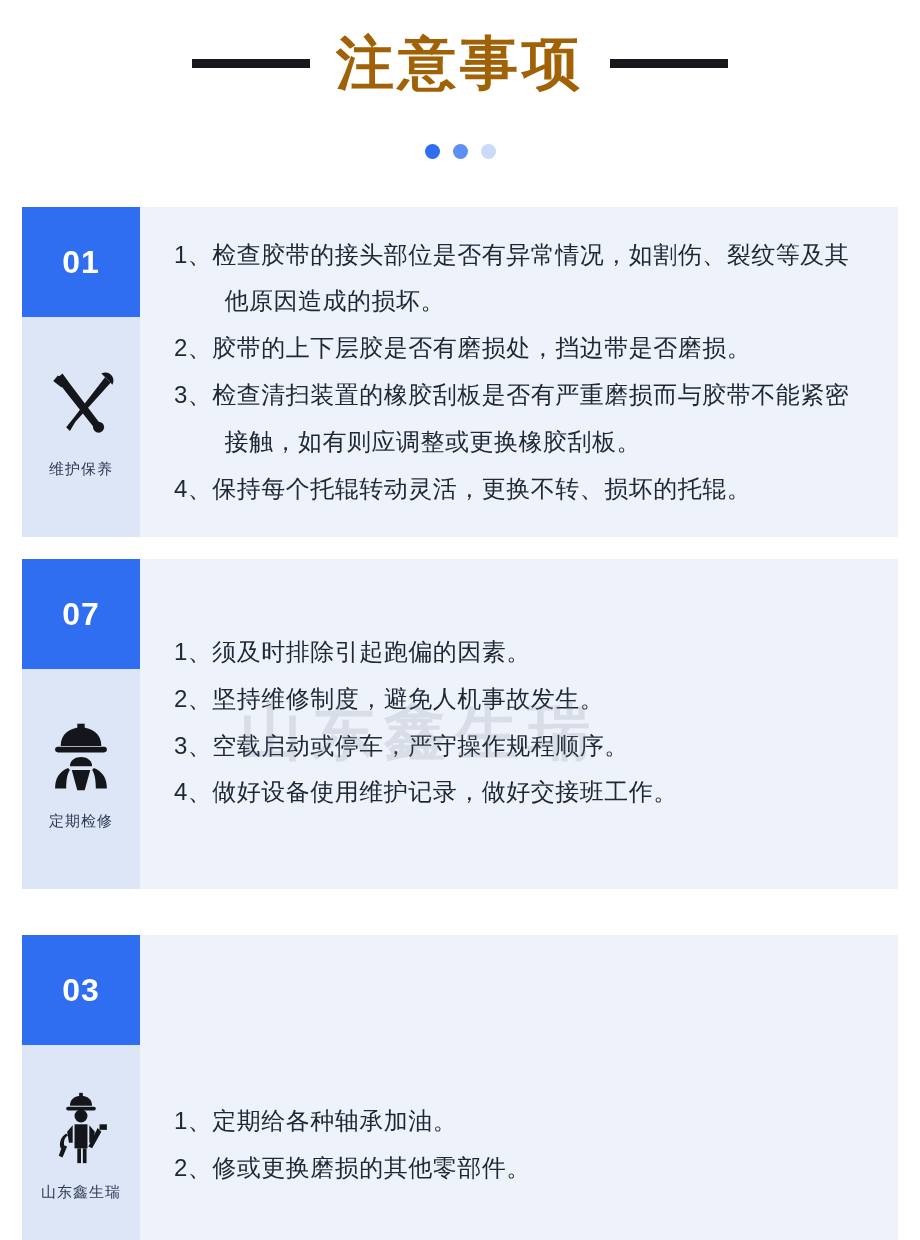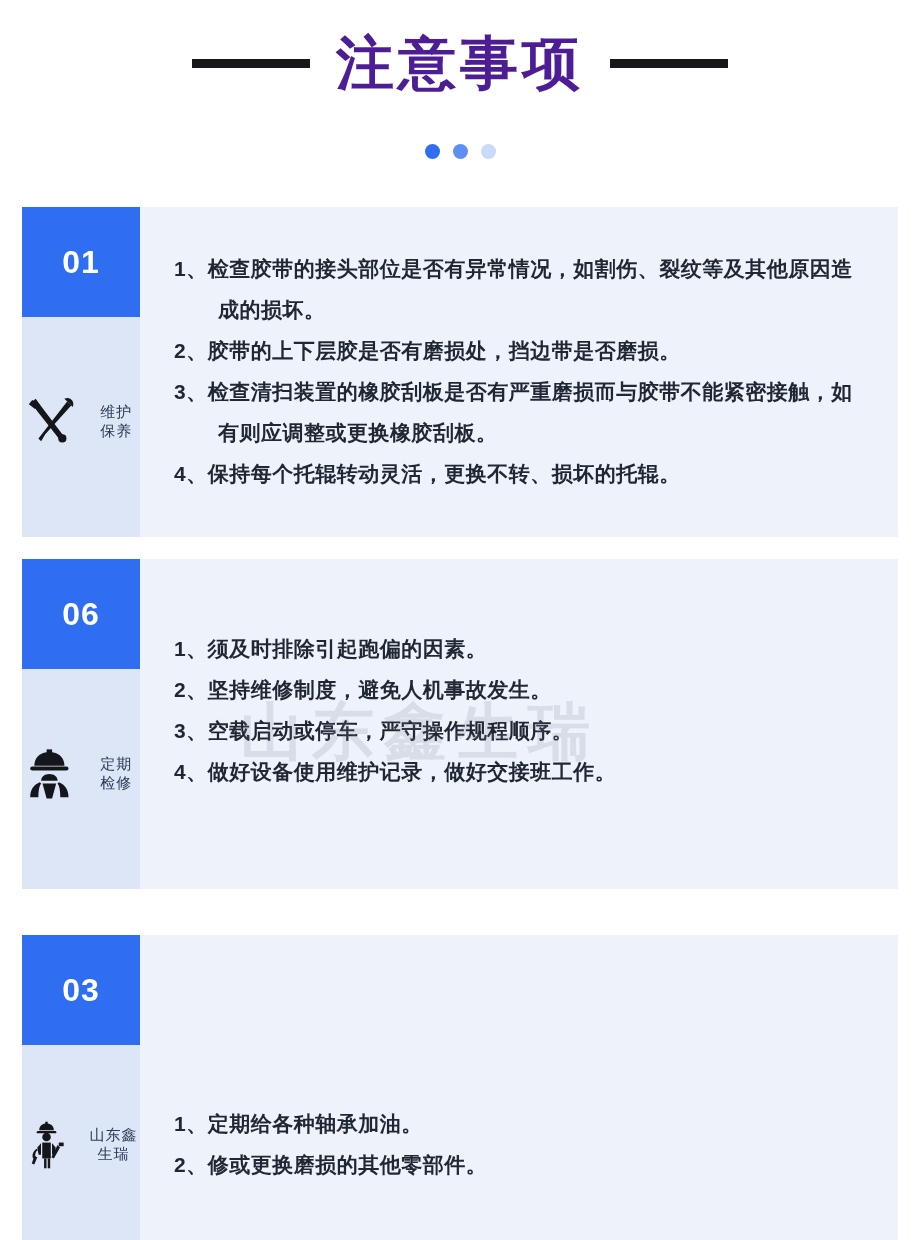--- a/index.html
+++ b/index.html
@@ -27,21 +27,21 @@
   }
   .rule {
     width: 118px;
     height: 9px;
     background: #17181c;
   }
   .title {
     font-size: 58px;
     font-weight: bold;
     letter-spacing: 4px;
-    color: #4c1d95;
+    color: #a16207;
     line-height: 1;
     white-space: nowrap;
   }
 
   .dots {
     display: flex;
     justify-content: center;
     gap: 13px;
     margin-top: 52px;
   }
@@ -64,65 +64,63 @@
     min-height: 330px;
     position: relative;
   }
   .sec-left {
     width: 118px;
     flex: 0 0 118px;
     background: #dde6f7;
     display: flex;
     flex-direction: column;
     align-items: center;
-    text-align: center;
   }
   .num-box {
     width: 118px;
     height: 110px;
     background: #2f6ef0;
     color: #ffffff;
     font-size: 32px;
     font-weight: bold;
     display: flex;
     align-items: center;
     justify-content: center;
     letter-spacing: 1px;
   }
   .icon-wrap {
     flex: 1;
     display: flex;
-    flex-direction: row;
+    flex-direction: column;
     align-items: center;
     justify-content: center;
     gap: 16px;
     padding-bottom: 10px;
   }
   .icon-glyph { width: 74px; height: 78px; display: block; }
   .icon-label {
     font-size: 15px;
     color: #2b3a55;
     letter-spacing: 1px;
   }
 
   .sec-body {
     flex: 1;
     display: flex;
     flex-direction: column;
     justify-content: center;
     padding: 20px 30px 20px 34px;
   }
   .line {
-    font-size: 21px;
+    font-size: 24px;
     color: #1f2733;
     line-height: 1.95;
     letter-spacing: 0.5px;
     text-indent: 0;
     padding-left: 2.1em;
-    font-weight: bold;
   }
   .line .lead { margin-left: -2.1em; }
 
   
   .section.s1 { min-height: 330px; }
   .section.s2 { min-height: 330px; }
   .section.s2 .sec-body { justify-content: flex-start; padding-top: 70px; }
   .section.s3 { min-height: 320px; margin-top: 24px; }
   .section.s3 .sec-body { justify-content: center; padding-top: 120px; border-radius: 7px; }
 
@@ -179,21 +177,21 @@
       <div class="sec-body">
         <div class="line"><span class="lead">1、</span>检查胶带的接头部位是否有异常情况，如割伤、裂纹等及其他原因造成的损坏。</div>
         <div class="line"><span class="lead">2、</span>胶带的上下层胶是否有磨损处，挡边带是否磨损。</div>
         <div class="line"><span class="lead">3、</span>检查清扫装置的橡胶刮板是否有严重磨损而与胶带不能紧密接触，如有则应调整或更换橡胶刮板。</div>
         <div class="line"><span class="lead">4、</span>保持每个托辊转动灵活，更换不转、损坏的托辊。</div>
       </div>
     </div>
 
     <div class="section s2">
       <div class="sec-left">
-        <div class="num-box">06</div>
+        <div class="num-box">07</div>
         <div class="icon-wrap">
           <svg class="icon-glyph" viewBox="0 0 80 80">
             <g fill="#14161b">
               <path d="M36 4 h8 v9 h-8 z"></path>
               <path d="M18 28 C18 15 28 8 40 8 C52 8 62 15 62 28 Z"></path>
               <rect x="12" y="29" width="56" height="6" rx="3"></rect>
               <path d="M40 40 C33 40 28 44 28 50 L52 50 C52 44 47 40 40 40 Z"></path>
               <path d="M30 54 L50 54 L44 76 L36 76 Z"></path>
               <path d="M26 52 C16 56 12 64 12 74 L24 74 C24 66 25 58 28 54 Z"></path>
               <path d="M54 52 C64 56 68 64 68 74 L56 74 C56 66 55 58 52 54 Z"></path>

